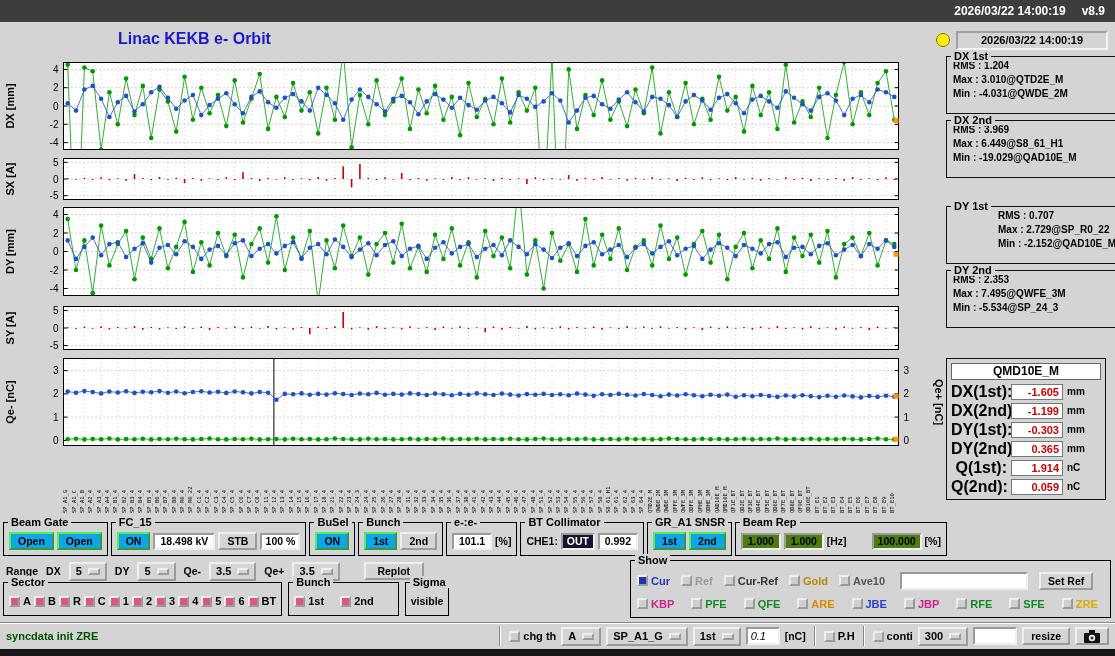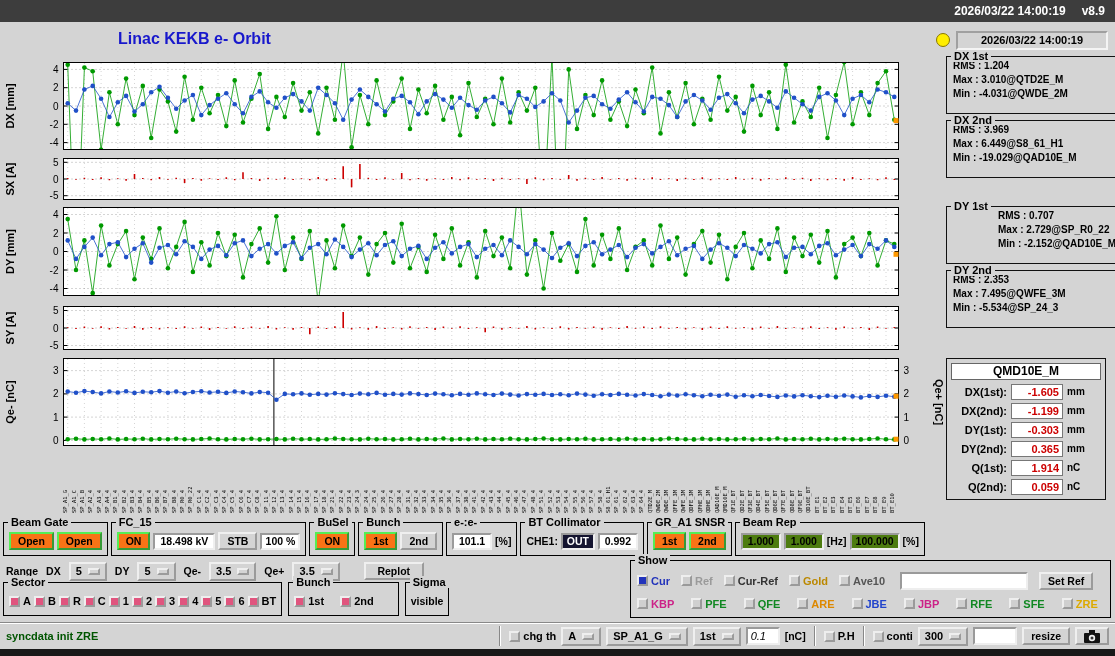--- a/index.html
+++ b/index.html
@@ -22,31 +22,31 @@
   #lamp{position:absolute;left:6px;top:11px;width:14px;height:14px;border-radius:50%;background:#ffee00;border:1px solid #887700}
   #side-ts{position:absolute;left:26px;top:9px;width:152px;height:19px;border:2px inset #f4f4f4;background:#d4d4d4;
     font-size:11px;font-weight:bold;text-align:center;line-height:15px}
   .statbox{position:absolute;left:16px;width:188px;height:58px;border:1px solid #111}
   .legend{position:absolute;top:-7px;left:4px;background:#d4d4d4;padding:0 3px;font-size:11px;font-weight:bold;line-height:12px;white-space:nowrap}
   .statline{font-size:10px;font-weight:bold;padding-left:6px;margin-top:3px;white-space:nowrap}
   #monitor{position:absolute;left:16px;top:336px;width:160px;height:142px;border:1px solid #111}
   #monitor-title{margin:4px 4px 2px 4px;height:17px;background:#fff;border:1px solid #666;font-weight:bold;font-size:12px;
     text-align:center;line-height:15px}
   .mrow{display:flex;align-items:center;height:19px;padding:0 4px;gap:4px}
-  .mlabel{width:56px;text-align:right;font-size:11px;font-weight:bold;white-space:nowrap}
+  .mlabel{width:56px;text-align:right;font-size:16px;font-weight:bold;white-space:nowrap}
   .mval{width:52px;height:16px;background:#fff;border:1px solid #777;color:#cc0000;font-size:11px;font-weight:bold;
     text-align:right;padding-right:3px;line-height:14px}
   .munit{font-size:10px;font-weight:bold}
 
   #controls{position:absolute;top:516px;left:0;width:100%;height:106px}
   #row1{position:absolute;top:6px;left:3px;display:flex;gap:3px;align-items:flex-end}
   .group{position:relative;border:1px solid #000;height:34px;display:flex;align-items:center;gap:3px;padding:7px 5px 3px}
   .btn{height:18px;padding:0 7px;background:#d4d4d4;border:2px outset #efefef;font-size:10.5px;font-weight:bold;
     display:inline-flex;align-items:center;justify-content:center;font-family:"Liberation Sans",sans-serif;white-space:nowrap}
-  .btn-green{background:#f97316;border:2px outset #55ee55}
+  .btn-green{background:#0ea5e9;border:2px outset #55ee55}
   .disp{height:17px;background:#fff;border:2px inset #efefef;font-size:10.5px;display:inline-flex;align-items:center;
     justify-content:center;padding:0 8px;font-weight:bold;white-space:nowrap}
   .disp-dark{background:#141430;color:#fff}
   .disp-pink{background:#4d7c0f}
   .lbl{font-size:10.5px;font-weight:bold;white-space:nowrap}
   #row2{position:absolute;top:44px;left:6px;display:flex;gap:8px;align-items:center;height:22px}
   .dd{display:inline-flex;align-items:center;gap:6px;height:19px;background:#d4d4d4;border:2px outset #efefef;
     padding:0 5px;font-size:11px;font-weight:bold}
   .dd .ind{width:12px;height:7px;background:#d4d4d4;border:2px outset #efefef;display:inline-block}
   #row3{position:absolute;top:66px;left:3px;display:flex;gap:6px;align-items:flex-end}
@@ -1477,21 +1477,21 @@
         <div class="group">
           <span class="legend">GR_A1 SNSR</span>
           <button class="btn btn-green">1st</button>
           <button class="btn btn-green">2nd</button>
         </div>
         <div class="group">
           <span class="legend">Beam Rep</span>
           <div class="disp disp-pink" style="width: 40px;">1.000</div>
           <div class="disp disp-pink" style="width: 40px;">1.000</div>
           <span class="lbl">[Hz]</span>
-          <div class="disp disp-pink" style="width: 50px;">100.000</div>
+          <div class="disp disp-pink" style="width: 50px; margin-left: 22px;">100.000</div>
           <span class="lbl">[%]</span>
         </div>
       </div>
     <div id="row2">
         <span class="lbl">Range</span>
         <span class="lbl">DX</span>
         <span class="dd">
           <span>5</span>
           <span class="ind"></span>
         </span>

